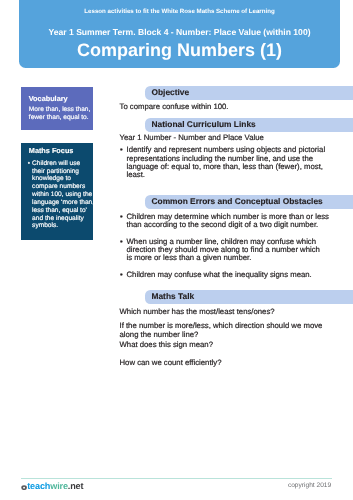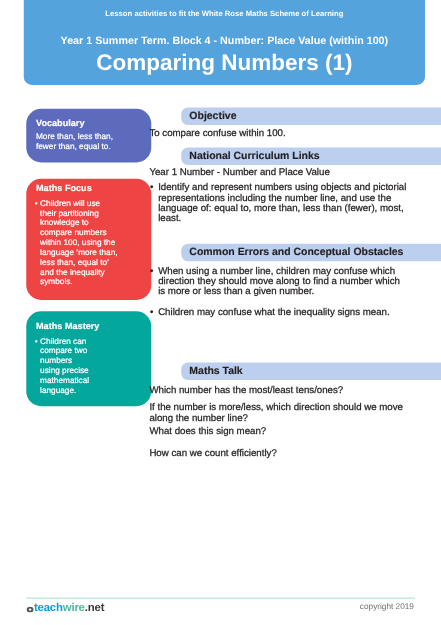--- a/index.html
+++ b/index.html
@@ -6,30 +6,30 @@
   html,body { width:353px; height:500px; background:#fff; }
   body { font-family:"Liberation Sans", sans-serif; -webkit-font-smoothing:antialiased; text-rendering:geometricPrecision; }
   .page { position:relative; width:353px; height:500px; overflow:hidden; background:#fff; will-change:transform; }
 
   .header { position:absolute; left:19px; top:-12px; width:321px; height:79.7px;
             background:#55A3DC; border-radius:6.5px; color:#fff; text-align:center; }
   .hdr-kicker { position:absolute; left:0; top:20.6px; width:100%; font-size:6.15px; font-weight:bold; line-height:6.2px; }
   .hdr-sub { position:absolute; left:0; top:39.7px; width:100%; font-size:8.58px; font-weight:bold; line-height:8.6px; }
   .hdr-title { position:absolute; left:0; top:55.3px; width:100%; font-size:18px; font-weight:bold; line-height:15.5px; }
 
-  .lbox { position:absolute; left:21px; width:100px; border-radius:12px; color:#fff; }
+  .lbox { position:absolute; left:21px; width:72px; border-radius:0; color:#fff; }
   .lbox h3 { -webkit-text-stroke:0.15px #fff; font-size:7.3px; font-weight:bold; position:absolute; left:7.8px; line-height:7.6px; }
   .lbox ul { list-style:none; position:absolute; left:6.3px; white-space:nowrap; }
   .lbox li, .lbox p { -webkit-text-stroke:0.17px #fff; font-size:6.6px; line-height:7.85px; position:relative; }
   .lbox ul li { padding-left:4.8px; }
   .lbox ul li:before { content:"\2022"; position:absolute; left:0.5px; }
   .lbox p { position:absolute; left:7.8px; white-space:nowrap; }
 
   #vocab { top:87px; height:43px; background:#5C6BBC; }
-  #focus { top:142.5px; height:97.5px; background:#ef4444; }
+  #focus { top:142.5px; height:97.5px; background:#0c4a6e; }
   #mastery { top:249px; height:75.5px; background:#04A79C; }
 
   .bar { position:absolute; left:113.3px; width:225.6px; background:#BCCFEE; border-radius:5.3px;
          font-size:8.4px; font-weight:bold; color:#231f20; -webkit-text-stroke:0.12px #231f20; padding:0 0 0 6.2px; height:13.9px; line-height:13.1px;margin-left:32px; }
   .rtext { position:absolute; left:119.5px; white-space:nowrap; -webkit-text-stroke:0.2px #231f20; font-size:7.75px; color:#231f20; line-height:8.35px; }
   .rlist { position:absolute; left:119.5px; list-style:none; white-space:nowrap; }
   .rlist li { -webkit-text-stroke:0.2px #231f20; font-size:7.75px; color:#231f20; line-height:8.35px; position:relative; padding-left:7px; }
   .rlist li:before { content:"\2022"; position:absolute; left:0.5px; }
 
   .footer-line { position:absolute; left:20.8px; top:477.9px; width:311.4px; height:1.1px; background:#B9E3DA; }
@@ -53,38 +53,33 @@
   <div class="lbox" id="vocab">
     <h3 style="top:8.3px">Vocabulary</h3>
     <p style="top:19.3px">More than, less than,<br>fewer than, equal to.</p>
   </div>
   <div class="lbox" id="focus">
     <h3 style="top:4.2px">Maths Focus</h3>
     <ul style="top:17.2px">
         <li>Children will use<br>their partitioning<br>knowledge to<br>compare numbers<br>within 100, using the<br>language ‘more than,<br>less than, equal to’<br>and the inequality<br>symbols.</li>
       </ul>
   </div>
-  <div class="lbox" id="mastery">
-    <h3 style="top:7.7px">Maths Mastery</h3>
-    <ul style="top:20.6px">
-        <li>Children can<br>compare two<br>numbers<br>using precise<br>mathematical<br>language.</li>
-      </ul>
-  </div>
   <div>
     <div class="bar" style="top:86.4px">Objective</div>
     <p class="rtext" style="top:102.5px">To compare confuse within 100.</p>
 
     <div class="bar" style="top:118.4px">National Curriculum Links</div>
     <p class="rtext" style="top:134.3px">Year 1 Number - Number and Place Value</p>
     <ul class="rlist" style="top:146.4px;width:208px">
       <li>Identify and represent numbers using objects and pictorial<br>representations including the number line, and use the<br>language of: equal to, more than, less than (fewer), most,<br>least.</li>
     </ul>
 
     <div class="bar" style="top:195.2px">Common Errors and Conceptual Obstacles</div>
     <ul class="rlist" style="top:212.6px;width:213px">
+      <li style="margin-bottom:8.5px">Children may determine which number is more than or less<br>than according to the second digit of a two digit number.</li>
       <li style="margin-bottom:8.5px">When using a number line, children may confuse which<br>direction they should move along to find a number which<br>is more or less than a given number.</li>
       <li>Children may confuse what the inequality signs mean.</li>
     </ul>
 
     <div class="bar" style="top:290.4px">Maths Talk</div>
     <p class="rtext" style="top:308.3px">Which number has the most/least tens/ones?</p>
     <p class="rtext" style="top:322.3px;width:212px">If the number is more/less, which direction should we move<br>along the number line?</p>
     <p class="rtext" style="top:341px">What does this sign mean?</p>
     <p class="rtext" style="top:359.2px">How can we count efficiently?</p>
   </div>

